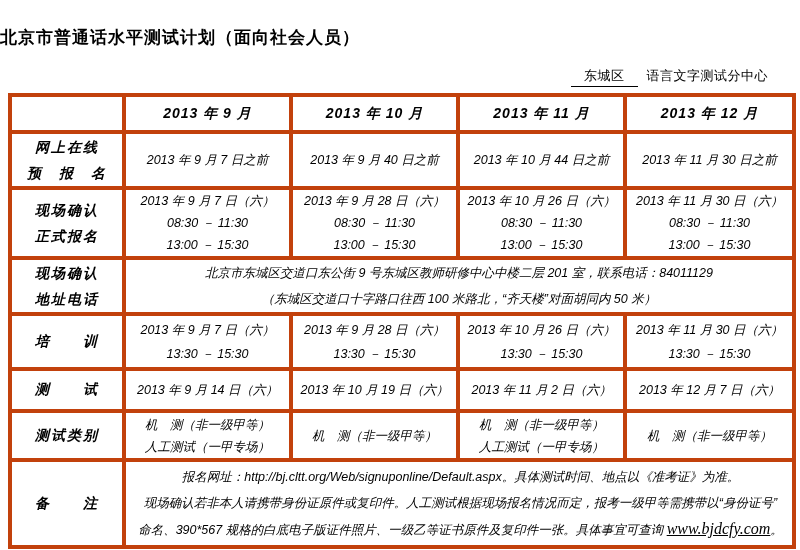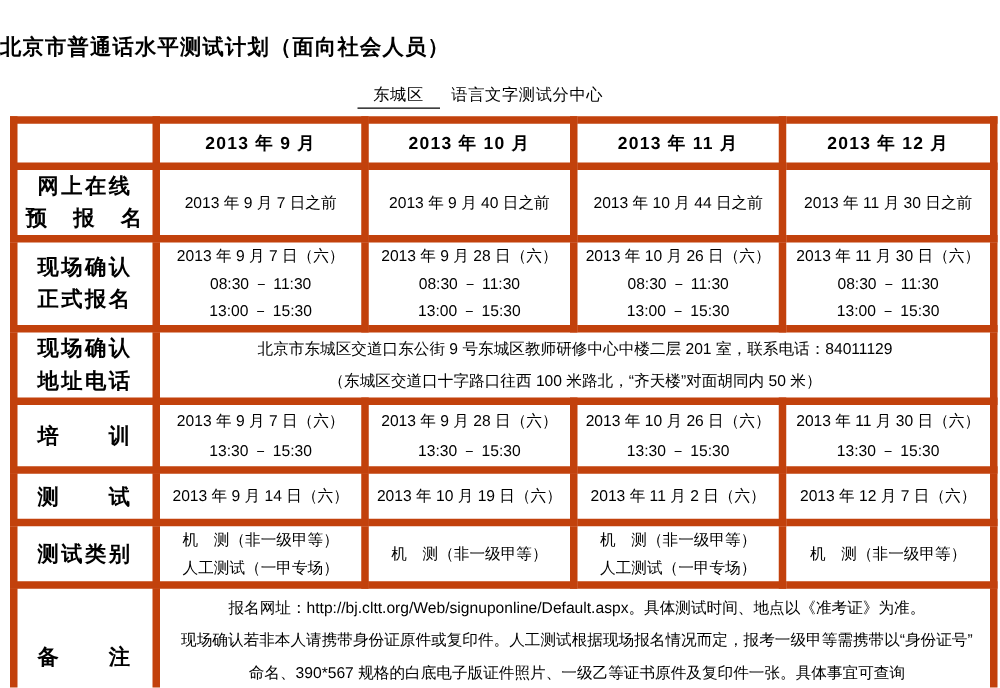--- a/index.html
+++ b/index.html
@@ -6,45 +6,45 @@
   body{
     width:800px;height:550px;background:#ffffff;color:#000000;
     font-family:"Liberation Sans","DejaVu Sans",sans-serif;
     -webkit-font-smoothing:none;
   }
   .title{
     padding-top:26px;
     font-size:17px;font-weight:bold;letter-spacing:1px;
   }
   .subtitle{
-    margin-top:18px;text-align:center;padding-right:32px;
+    margin-top:18px;text-align:right;padding-right:32px;
     font-size:13px;letter-spacing:0.5px;
   }
   .blank{
     display:inline-block;border-bottom:1px solid #000;
     padding:0 13px 1px 13px;margin-right:9px;
   }
   table{
     margin:6px 8px 0 8px;width:784px;
     border-collapse:collapse;table-layout:fixed;
   }
   td{
-    border:6px solid #c2410c;text-align:center;vertical-align:middle;
-    font-size:12.5px;padding:0;overflow:hidden;
+    border:4px solid #c2410c;text-align:center;vertical-align:middle;
+    font-size:12.5px;padding:0;overflow:hidden;font-style:italic;
   }
   tr.rh{height:37px;}
   tr.r1{height:54px;}
   tr.r2{height:68px;}
   tr.r3{height:55px;}
   tr.r4{height:55px;}
   tr.r5{height:42px;}
   tr.r6{height:49px;}
   tr.r7{height:85px;}
   td.mh{font-size:14px;font-weight:bold;letter-spacing:1px;}
-  td.lbl{font-size:17px;font-weight:bold;letter-spacing:2px;}
+  td.lbl{font-size:14px;font-weight:bold;letter-spacing:2px;}
   .lbl .ln{line-height:26px;}
   .ln{line-height:22px;}
   .ln2{line-height:24px;}
   .ln3{line-height:26px;}
   td.notes{
     text-align:center;padding:2px 6px 2px 9px;
   }
   td.notes .ln3{line-height:26px;}
   .link{
     text-decoration:underline;

